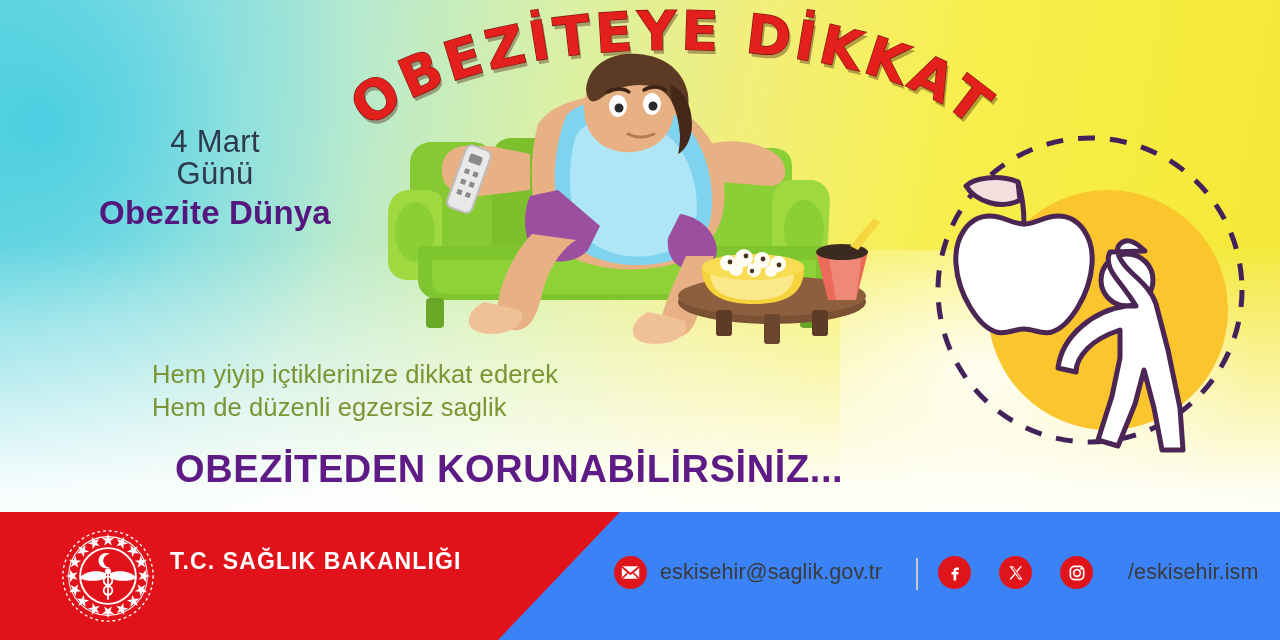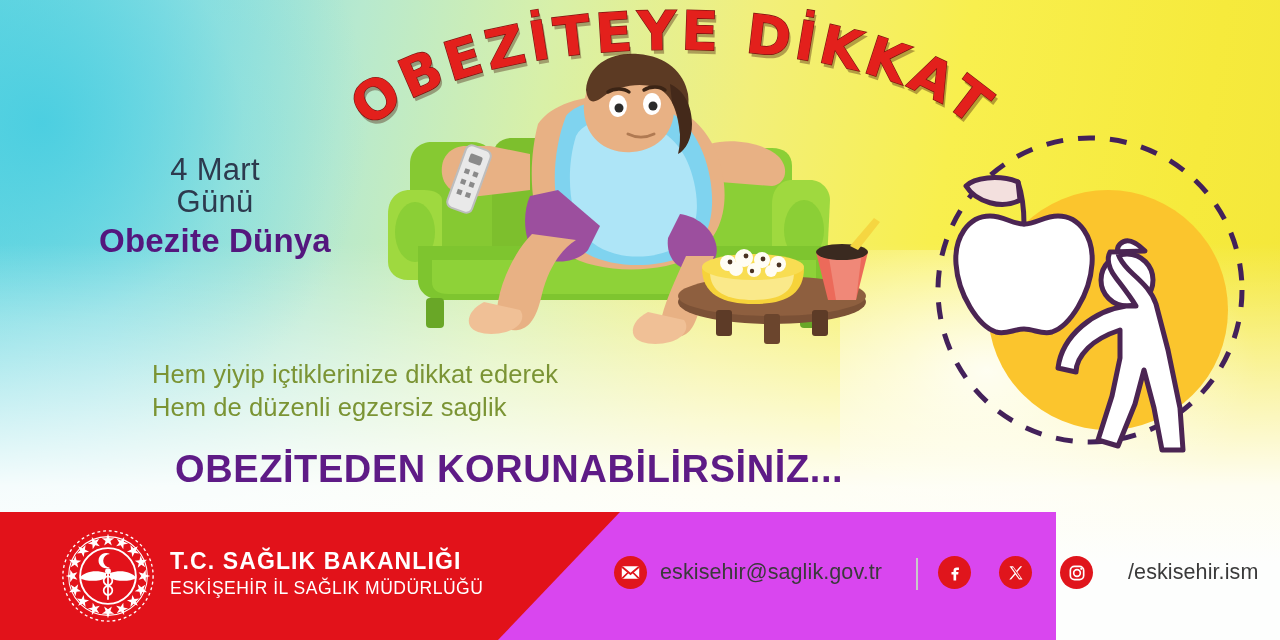--- a/index.html
+++ b/index.html
@@ -38,21 +38,21 @@
     font-size:54px;font-weight:bold;letter-spacing:4px;
     fill:#e3201c;stroke:#7a1410;stroke-width:1.3px;paint-order:stroke fill;
   }
   .arc-shadow{
     font-family:"DejaVu Sans","Liberation Sans",sans-serif;
     font-size:54px;font-weight:bold;letter-spacing:4px;
     fill:rgba(70,25,10,.38);
   }
 
   
-  .date-block{position:absolute;left:80px;top:126px;width:270px;text-align:center;margin-top:28px;}
+  .date-block{position:absolute;left:80px;top:126px;width:270px;text-align:center;}
   .date-line1,.date-line2{
     font-size:31px;color:#2d3a4e;line-height:1.04;font-weight:400;letter-spacing:.3px;
   }
   .date-line3{
     font-size:33px;color:#54177e;font-weight:bold;line-height:1.25;letter-spacing:.2px;
     margin-top:2px;
   }
 
   
   .msg{position:absolute;left:152px;top:358px;width:720px;}
@@ -64,21 +64,21 @@
 
   
   .right-art{position:absolute;left:930px;top:120px;width:340px;height:350px;}
   .right-art svg{width:100%;height:100%;overflow:visible;}
 
   
   .center-art{position:absolute;left:380px;top:50px;width:510px;height:300px;}
   .center-art svg{width:100%;height:100%;overflow:visible;}
 
   
-  .footer{position:absolute;left:0;bottom:0;width:1056px;height:128px;background:#d946ef;}
+  .footer{position:absolute;left:0;bottom:0;width:1280px;height:128px;background:#3b82f6;}
   .footer-red{
     position:absolute;left:0;top:0;width:620px;height:128px;background:#e2121a;
     clip-path:polygon(0 0,620px 0,498px 128px,0 128px);
   }
   .footer-red-dark{
     position:absolute;left:0;top:0;width:600px;height:128px;background:#b9131a;
     clip-path:polygon(530px 0,600px 0,478px 128px,408px 128px);
   }
 
   .emblem{position:absolute;left:60px;top:16px;width:96px;height:96px;}
@@ -303,21 +303,20 @@
         <g fill="#ffffff">
           <path d="M48 47 C36 43 26 46 20 52 C28 56 40 56 48 52 Z"></path>
           <path d="M52 47 C64 43 74 46 80 52 C72 56 60 56 52 52 Z"></path>
           <circle cx="50" cy="45" r="3"></circle>
         </g>
       </svg>
     </div>
 
     <div class="ministry">
       <div class="ministry-main">T.C. SAĞLIK BAKANLIĞI</div>
-      <div class="ministry-sub">ESKİŞEHİR İL SAĞLIK MÜDÜRLÜĞÜ</div>
     </div>
 
     <div class="contact">
       <span class="mail-icon">
         <svg viewBox="0 0 24 24">
             <rect x="1" y="4" width="22" height="16" rx="2" fill="#ffffff"></rect>
             <path d="M1.5 5 L12 14 L22.5 5" fill="none" stroke="#e0151c" stroke-width="2.4"></path>
             <path d="M1.5 19.5 L9 12 M22.5 19.5 L15 12" stroke="#e0151c" stroke-width="2.2" fill="none"></path>
           </svg>
       </span>

